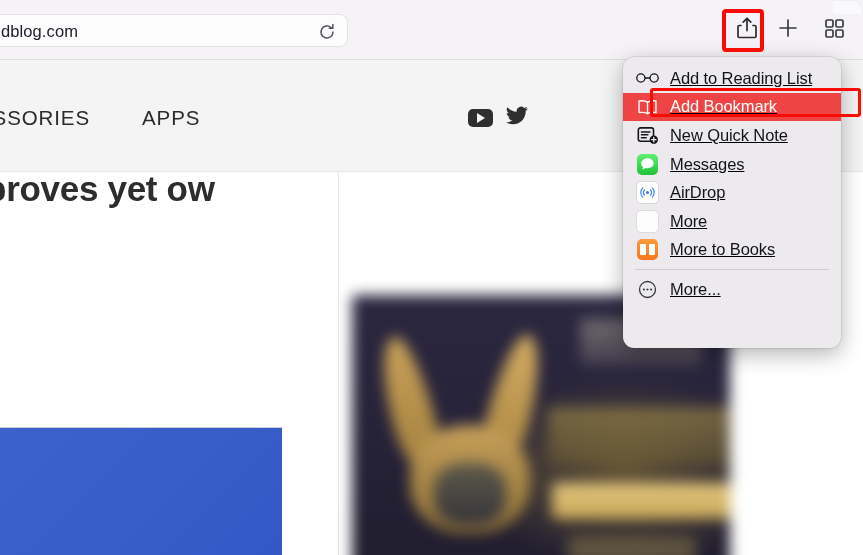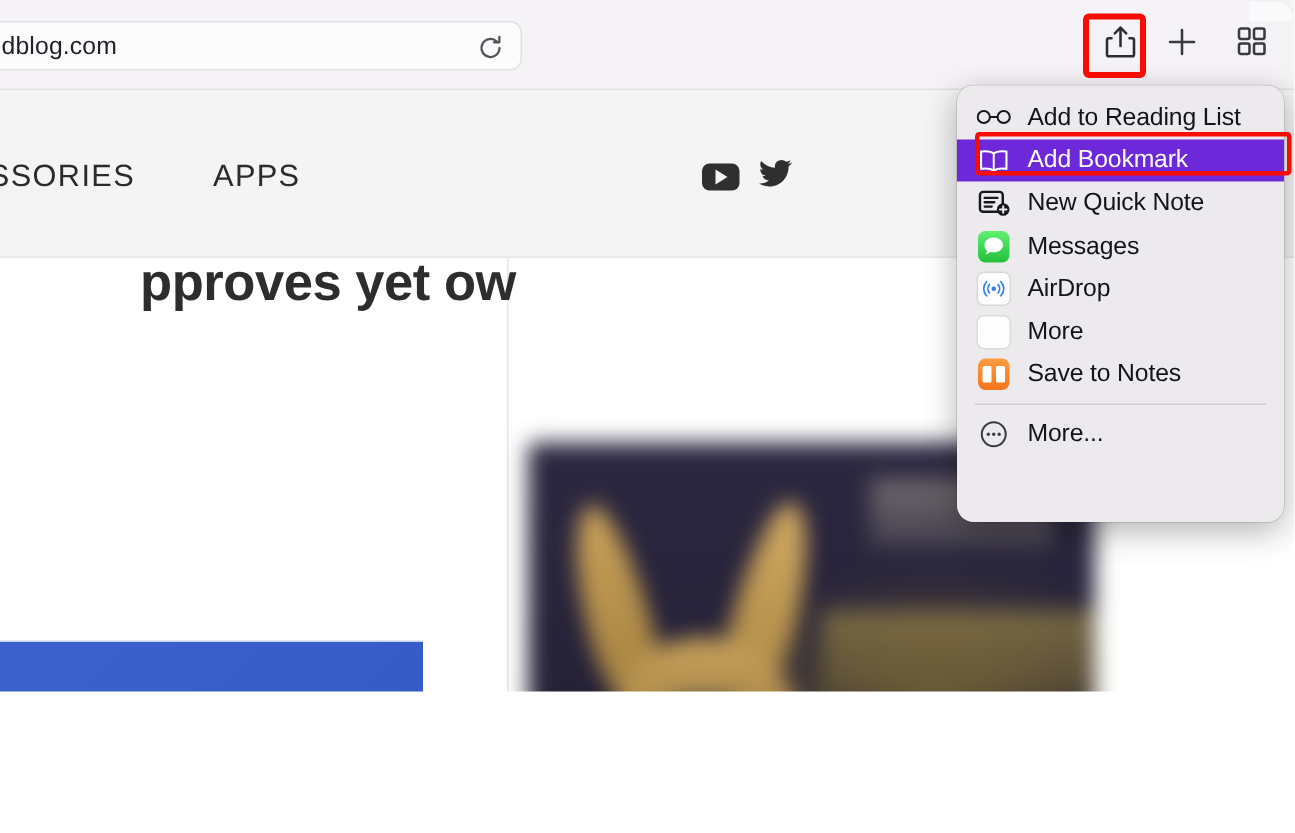--- a/index.html
+++ b/index.html
@@ -3,21 +3,21 @@
 <meta charset="utf-8">
 <title>Safari Share Menu</title>
 <style>
   html,body{margin:0;padding:0;}
   body{
     width:863px;height:555px;overflow:hidden;position:relative;
     background:#ffffff;
     font-family:"Liberation Sans","DejaVu Sans",sans-serif;
     -webkit-font-smoothing:antialiased;
   }
-  #screen{position:absolute;inset:0;width:863px;height:461px;overflow:hidden;background:#fff;text-align:right;}
+  #screen{position:absolute;inset:0;width:863px;height:555px;overflow:hidden;background:#fff;}
 
   
   .toolbar{
     position:absolute;left:0;top:0;width:863px;height:60px;
     background:#f6f3f7;
     border-bottom:1px solid #e2dfe4;
     box-sizing:border-box;
   }
   .win-round{
     position:absolute;right:0;top:0;width:30px;height:14px;
@@ -108,38 +108,39 @@
      background:linear-gradient(180deg,rgba(196,186,168,.45),rgba(150,143,130,.25));border-radius:3px;}
   .txt-mid{position:absolute;left:196px;top:112px;width:190px;height:58px;
      background:linear-gradient(180deg,rgba(176,152,74,.55),rgba(120,104,48,.35));border-radius:4px;}
   .cta{position:absolute;left:200px;top:188px;width:178px;height:36px;
      background:linear-gradient(180deg,#e2c57d,#c9a959);border-radius:5px;}
   .sub{position:absolute;left:216px;top:242px;width:128px;height:28px;
      background:rgba(172,152,84,.4);border-radius:3px;}
 
   
   .menu{
-    position:absolute;left:638px;top:57px;width:218px;height:291px;
+    position:absolute;left:623px;top:57px;width:218px;height:291px;
     background:#eceaec;
     border-radius:11px;
     box-shadow:0 6px 22px rgba(0,0,0,.30), 0 0 0 .5px rgba(0,0,0,.14);
     box-sizing:border-box;
     padding:7px 0 7px 0;
     overflow:hidden;
+    text-decoration:underline;
   }
   .mrow{
     position:relative;display:flex;align-items:center;height:28.6px;
     padding:0 10px 0 13px;box-sizing:border-box;cursor:default;
   }
   .mrow .micon{
     width:23px;height:21px;flex:0 0 23px;margin-right:11px;
     display:flex;align-items:center;justify-content:center;position:relative;
   }
   .mrow .mlabel{font-size:16.5px;color:#13131a;letter-spacing:-.1px;white-space:nowrap;}
-  .mrow.sel{background:#6d28d9;}
+  .mrow.sel{background:#ef4444;}
   .mrow.sel .mlabel{color:#fff;}
   .mdiv{height:1px;background:#cfcdd0;margin:5px 12px 5px 12px;}
 
   .bm-hl{
     position:absolute;left:650px;top:88px;width:211px;height:29px;
     border:3px solid #f90b06;border-radius:3px;box-sizing:border-box;pointer-events:none;
   }
 
   
   .ic-sq{width:21px;height:21px;border-radius:5px;display:flex;align-items:center;justify-content:center;}
@@ -313,21 +314,21 @@
     </div>
 
 
     <div class="mrow">
       <span class="micon">
         <span class="ic-sq ic-books">
           <span class="bk-pg" style="left:4px;"></span>
           <span class="bk-pg" style="right:4px;"></span>
         </span>
       </span>
-      <span class="mlabel">Save to Notes</span>
+      <span class="mlabel">More to Books</span>
     </div>
 
     <div class="mdiv"></div>
 
     <div class="mrow">
       <span class="micon">
         <svg width="19" height="19" viewBox="0 0 20 20">
           <circle cx="10" cy="10" r="8.4" fill="none" stroke="#3a3a40" stroke-width="1.4"></circle>
           <circle cx="6.2" cy="10" r="1.15" fill="#3a3a40"></circle>
           <circle cx="10" cy="10" r="1.15" fill="#3a3a40"></circle>

